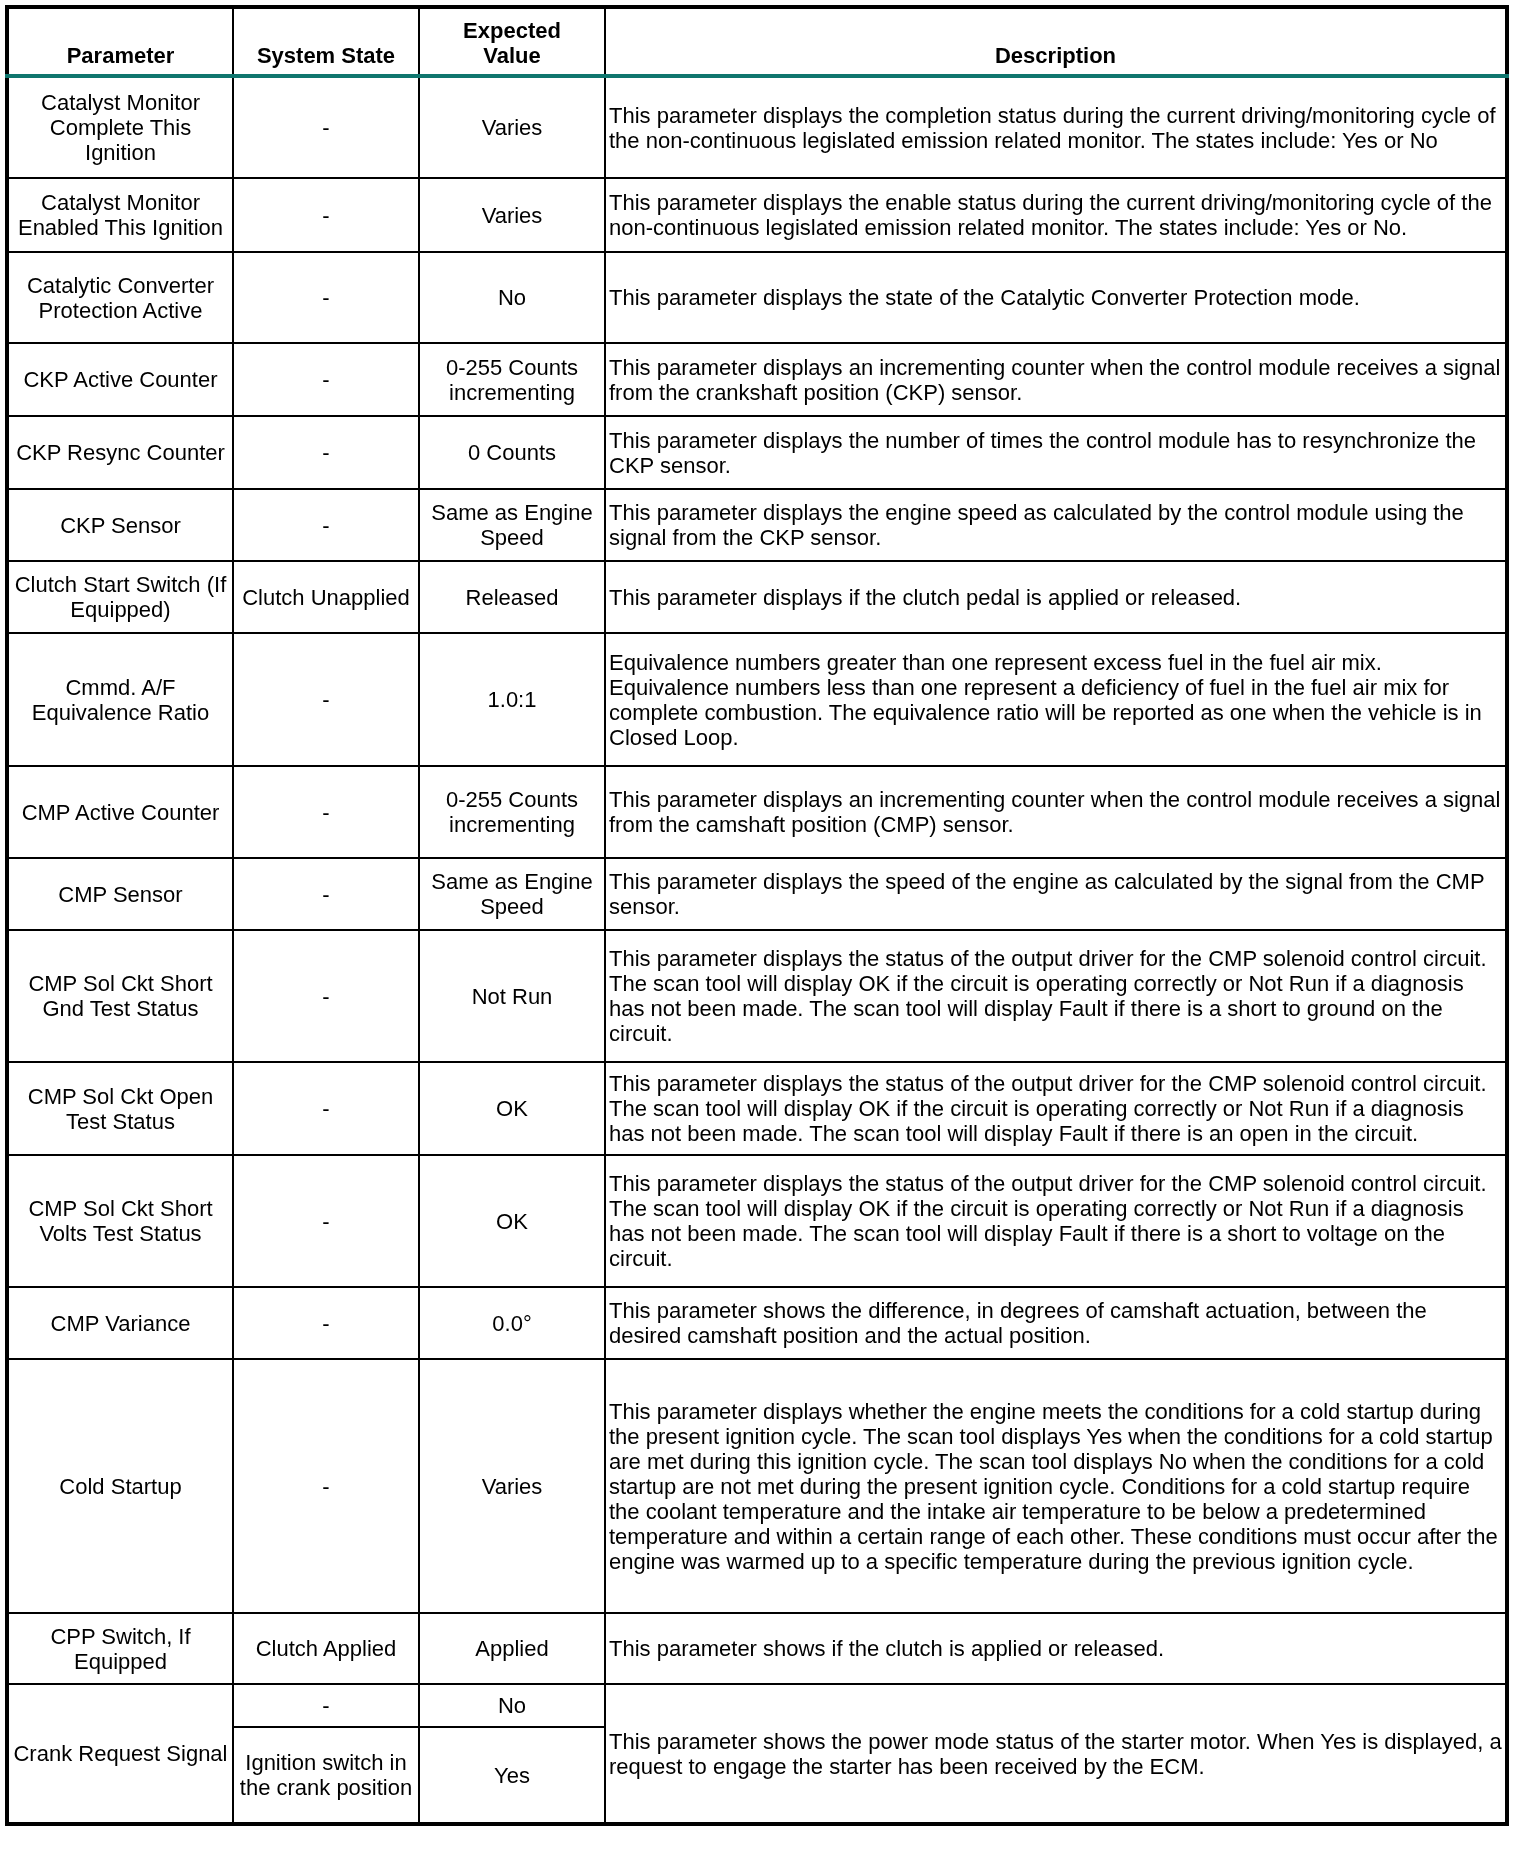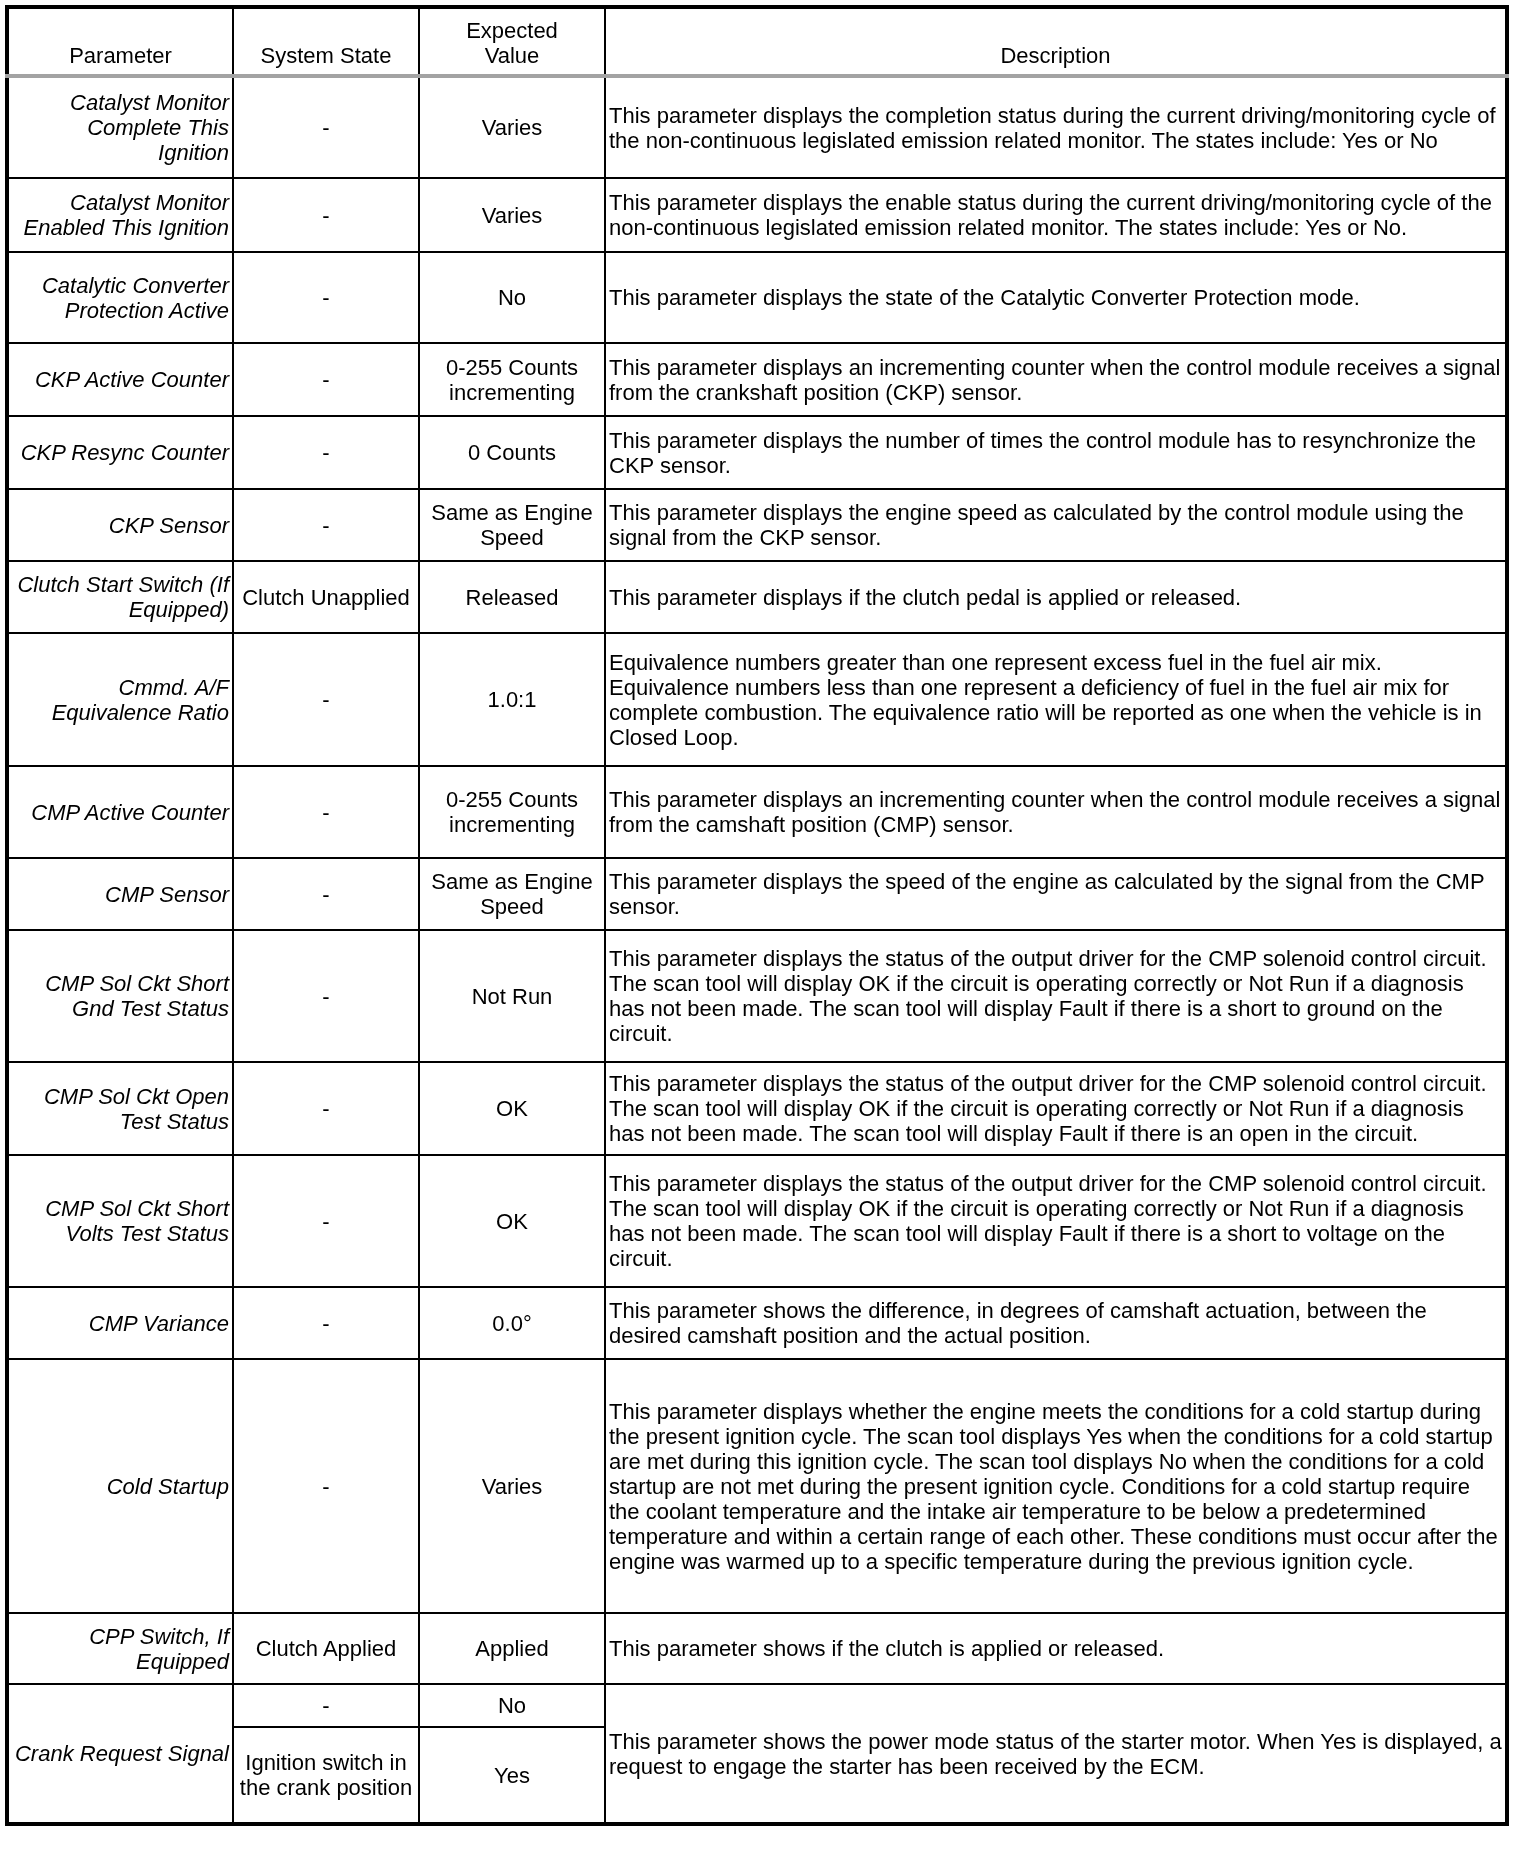--- a/index.html
+++ b/index.html
@@ -14,24 +14,24 @@
   table.params col.c2 { width: 186px; }
   table.params col.c3 { width: 186px; }
   table.params col.c4 { width: 902px; }
   table.params th, table.params td {
     border: 2px solid #000;
     font-size: 22px; line-height: 25px;
     padding: 0 3px;
     vertical-align: middle;
   }
   table.params th {
-    font-weight: normal; text-align: center; vertical-align: bottom;
-    padding-bottom: 6px; border-bottom: 4px solid #a3a3a3;
+    font-weight: bold; text-align: center; vertical-align: bottom;
+    padding-bottom: 6px; border-bottom: 4px solid #0f766e;
   }
-  td.param { text-align: right; font-style: italic; }
+  td.param { text-align: center; }
   td.state, td.value { text-align: center; }
   td.desc { text-align: left; }
 </style>
 </head>
 <body>
 
 <table class="params">
   <colgroup>
       <col class="c1">
       <col class="c2">

